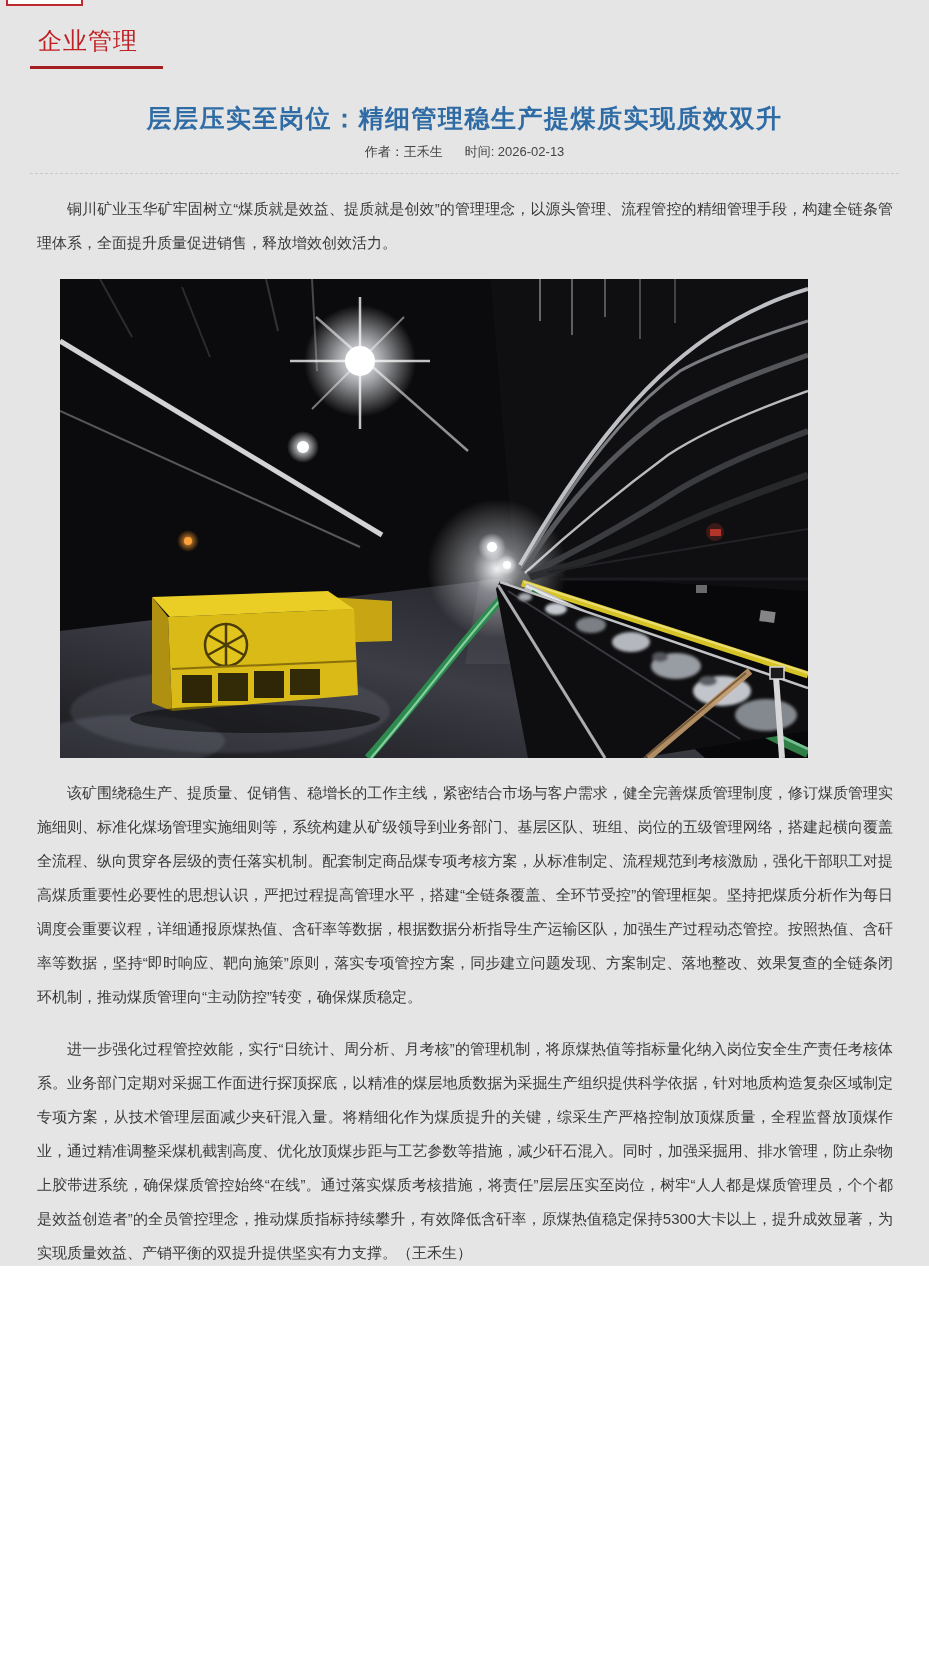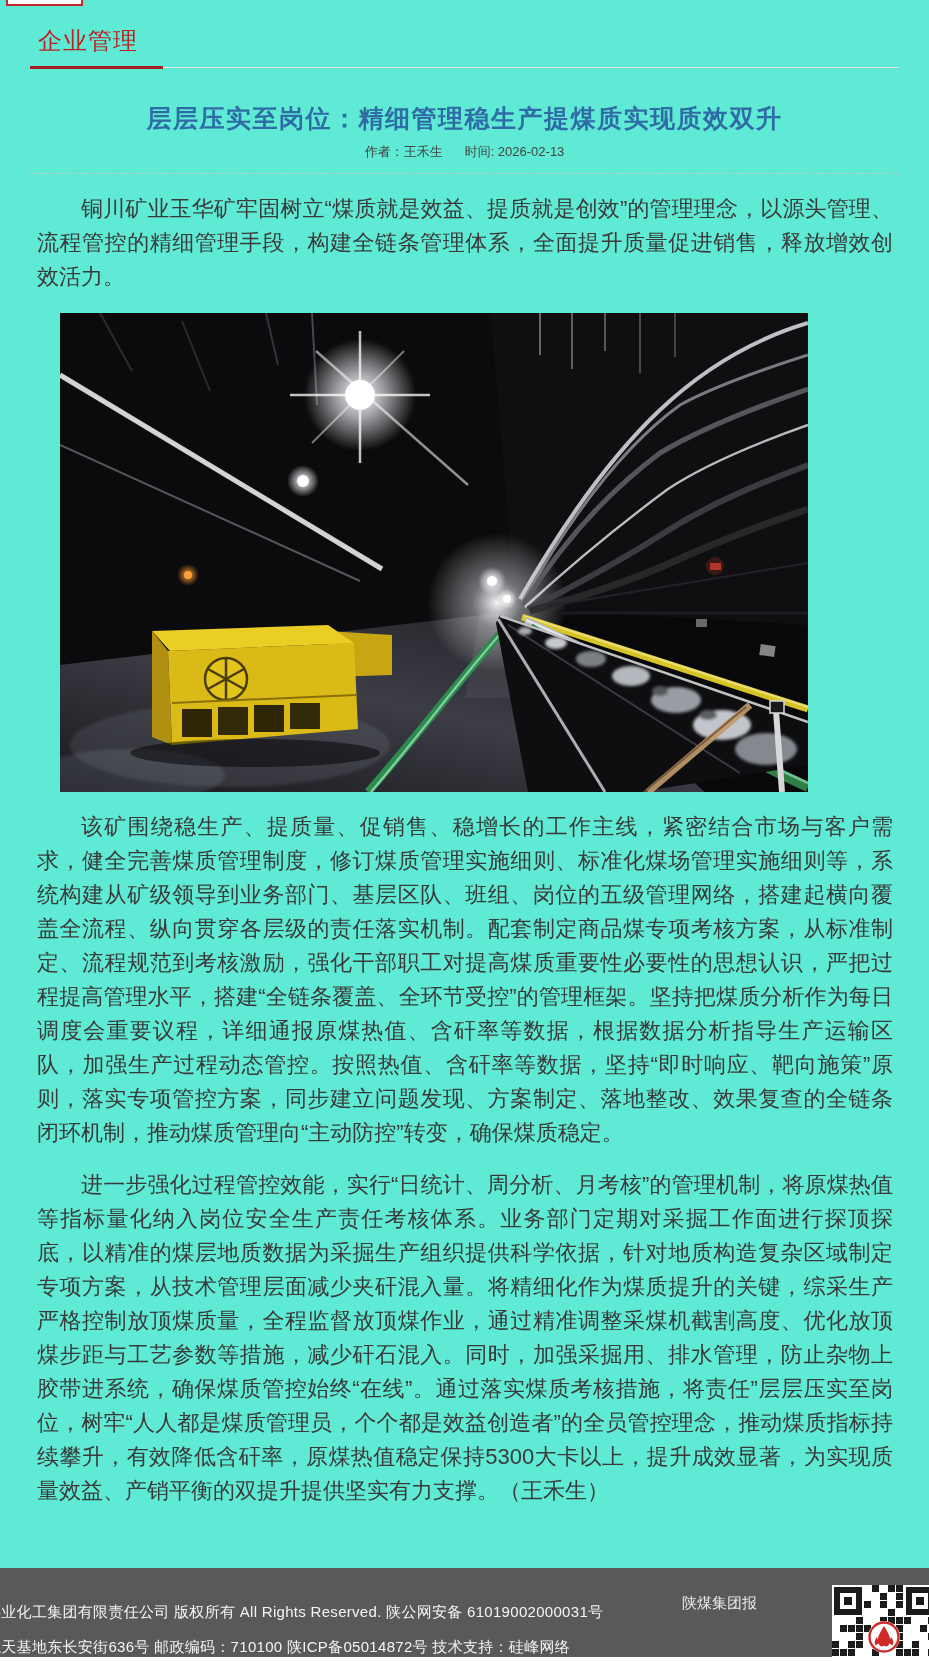--- a/index.html
+++ b/index.html
@@ -1,33 +1,33 @@
 <!DOCTYPE html>
 <html><head>
 <meta charset="utf-8">
 <style>
   html,body{margin:0;padding:0;background:#fff;}
   body{font-family:"Liberation Sans","DejaVu Sans",sans-serif;}
-  .page{position:relative;width:929px;height:1657px;background:#5eead4;overflow:hidden;}
+  .page{position:relative;width:929px;height:1266px;background:#e5e5e5;overflow:hidden;}
 
   
   .top-box{position:absolute;left:6px;top:-18px;width:73px;height:20px;border:2px solid #bf2a2e;background:#fff;}
 
   .header{padding:26px 30px 0 38px;}
   .section-title{color:#bf2024;font-size:24px;line-height:29px;letter-spacing:1px;}
   .header-rule{position:relative;margin:11px 30px 0;height:3px;}
   .header-rule .red{position:absolute;left:0;top:0;width:133px;height:3px;background:#a61d22;}
   .header-rule .gray{position:absolute;left:133px;right:0;top:1px;height:1px;background:#e3e3e3;}
 
   .article-title{margin:32px 40px 0;text-align:center;color:#2f6ca5;font-size:25px;font-weight:bold;letter-spacing:1.5px;line-height:34px;}
   .byline{margin-top:8px;text-align:center;color:#444;font-size:13px;line-height:18px;}
   .byline .sep{display:inline-block;width:22px;}
   .dashed{border-top:1px dashed #c9c9c9;margin:12px 30px 0;height:0;}
 
-  .article-body{margin:0 36px 0 37px;font-size:22px;color:#3a3a3a;line-height:34px;text-align:justify;}
+  .article-body{margin:0 36px 0 37px;font-size:15px;color:#3a3a3a;line-height:34px;text-align:justify;}
   .article-body p{margin:18px 0 0;text-indent:2em;}
   .article-body p.p3{}
 
   .photo-wrap{margin:19px 0 0 23px;width:748px;height:479px;overflow:hidden;background:#000;}
   .photo-wrap svg{display:block;}
 
   .dashed2{border-top:1px dashed #c9c9c9;margin:78px 30px 0;height:0;}
   .pager{margin:33px 36px 16px 37px;display:flex;justify-content:flex-end;font-size:12px;color:#333;line-height:21px;}
   .pager .next{cursor:pointer;}
 

